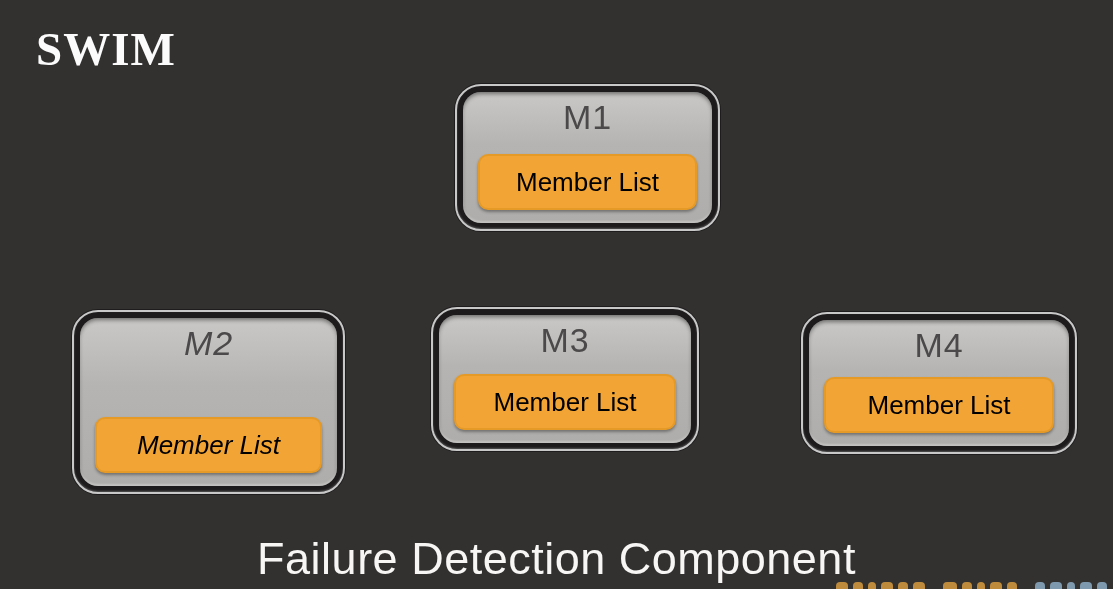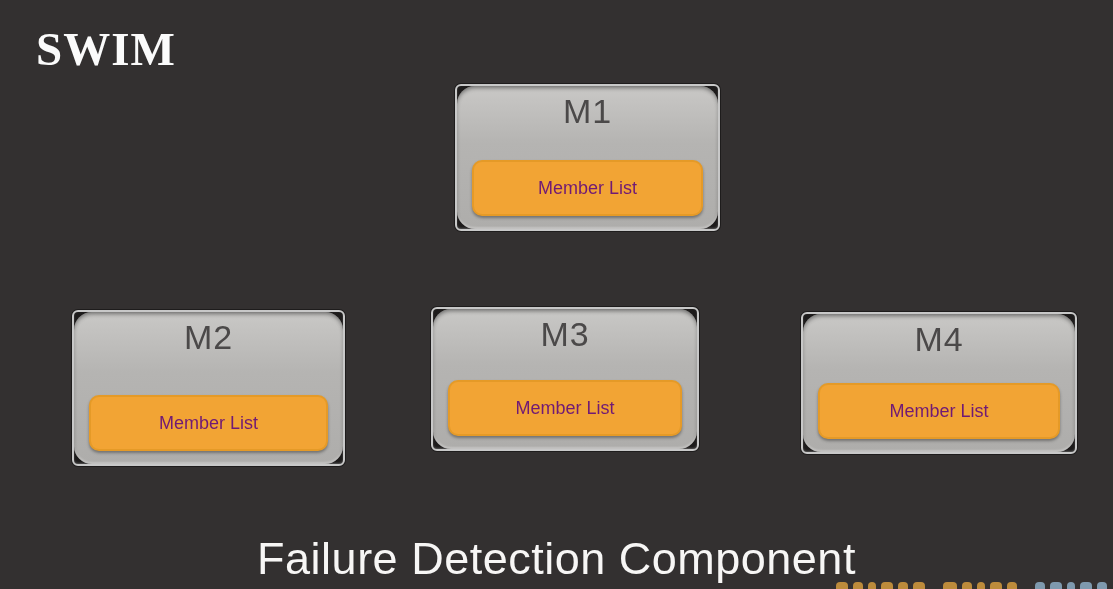--- a/index.html
+++ b/index.html
@@ -14,22 +14,23 @@
     position:absolute; left:36px; top:22px;
     font-family:"Liberation Serif", serif;
     font-weight:bold; font-size:47px; letter-spacing:1px;
     color:#fbfbfb;
   }
 
   
   .node-outer{
     position:absolute;
     border:2px solid #c8c8c8;
-    border-radius:6px;
+    border-radius:26px;
     background:#1d1b1b;
+    padding:6px;
     box-shadow:0 0 0 1px rgba(0,0,0,.4), inset 0 -1px 2px rgba(255,255,255,.25);
   }
   .node-inner{
     width:100%; height:100%;
     border-radius:18px;
     background:linear-gradient(180deg,#c9c8c6 0%,#b5b4b2 40%,#aeadab 100%);
     box-shadow: inset 0 3px 4px -1px rgba(0,0,0,.45),
                 inset 0 -2px 2px rgba(255,255,255,.28);
     display:flex; flex-direction:column; align-items:center;
     padding:4px 15px 13px 15px;
@@ -40,25 +41,25 @@
     letter-spacing:1px;
   }
   .member-btn{
     margin-top:auto;
     width:100%; height:56px;
     background:#f2a434;
     border:2px solid #e59a27;
     border-radius:10px;
     box-shadow:0 2px 3px rgba(0,0,0,.35);
     display:flex; align-items:center; justify-content:center;
-    font-size:18px; color:#701a75;
+    font-size:26px; color:#000000;
   }
 
   #node-m1{ left:455px; top:84px;  width:265px; height:147px; }
-  #node-m2{ left:72px;  top:310px; width:273px; height:156px; }
+  #node-m2{ left:72px;  top:310px; width:273px; height:184px;font-style:italic; }
   #node-m3{ left:431px; top:307px; width:268px; height:144px; }
   #node-m4{ left:801px; top:312px; width:276px; height:142px; }
 
   .slide-caption{
     position:absolute; left:0; right:0; top:533px;
     text-align:center;
     font-size:45px; font-weight:400; letter-spacing:0.5px;
     color:#f7f6f5;
   }
 

